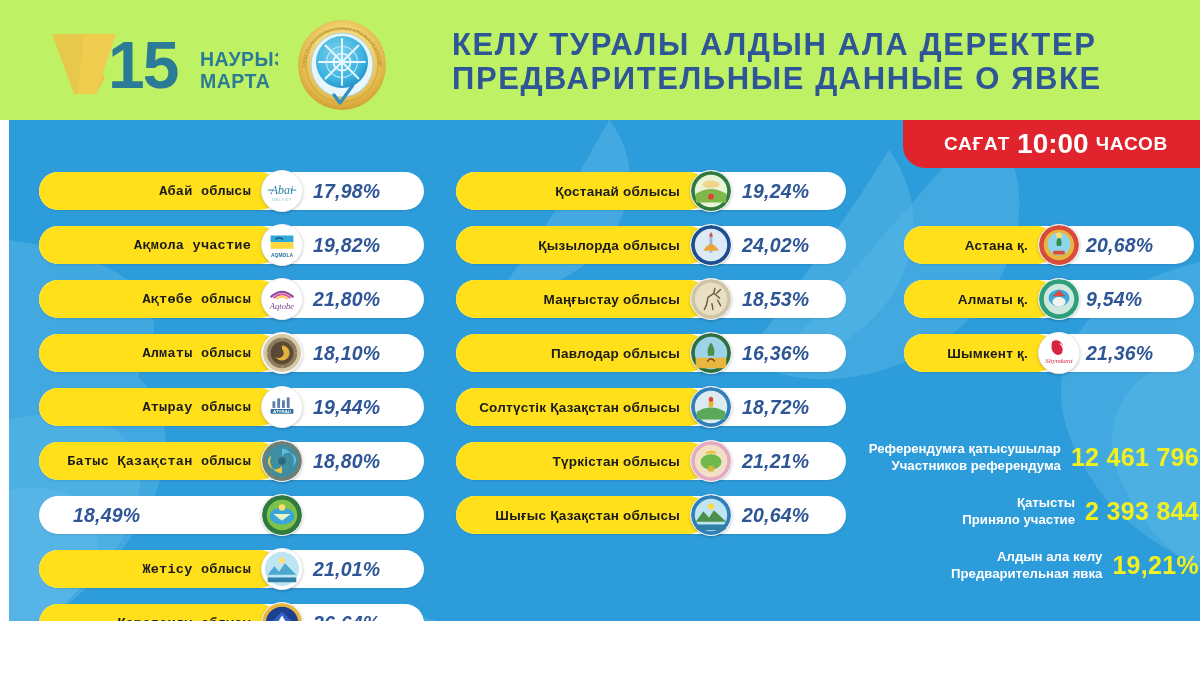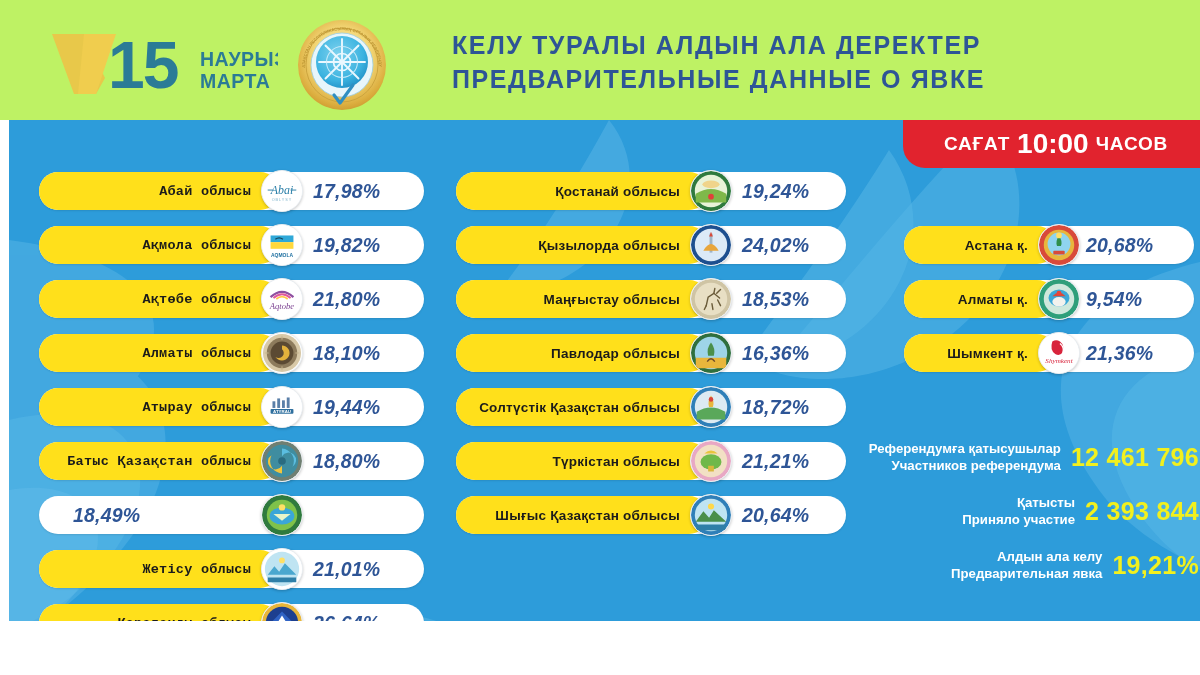--- a/index.html
+++ b/index.html
@@ -46,21 +46,21 @@
   }
 
   .title-block {
     position: absolute;
     left: 452px;
     top: 28px;
     width: 640px;
   }
   .title-line {
     color: #2e5596;
-    font-size: 25px;
+    font-size: 31px;
     font-weight: bold;
     letter-spacing: 1.6px;
     line-height: 34px;
     white-space: nowrap;
   }
 
   
   .body-panel {
     position: absolute;
     top: 120px; left: 9px;
@@ -304,21 +304,21 @@
           <text x="21" y="32" text-anchor="middle" font-family="Liberation Sans, sans-serif" font-size="4" fill="#7fb5cc" letter-spacing="1">OBLYSY</text>
           <line x1="6" y1="20" x2="12" y2="20" stroke="#2a7fa8" stroke-width="1"></line>
           <line x1="30" y1="20" x2="36" y2="20" stroke="#2a7fa8" stroke-width="1"></line>
             </svg>
         </span>
         <span class="pct">17,98%</span>
       </div>
 
       <div class="pill">
         <div class="pill-yellow">
-          <span class="region-name">Ақмола облысы</span>
+          <span class="region-name">Ақмола участие</span>
         </div>
         <span class="emblem">
           <svg viewBox="0 0 42 42">
               <circle cx="21" cy="21" r="21" fill="#fff"></circle>
           <rect x="9" y="11" width="24" height="7" fill="#2fa8d8"></rect>
           <rect x="9" y="18" width="24" height="7" fill="#ffd83d"></rect>
           <path d="M14 15 q4-3 8 0" stroke="#13465e" stroke-width="1.3" fill="none"></path>
           <text x="21" y="34" text-anchor="middle" font-family="Liberation Sans, sans-serif" font-size="5.2" font-weight="bold" fill="#1d6fa0">AQMOLA</text>
             </svg>
         </span>

